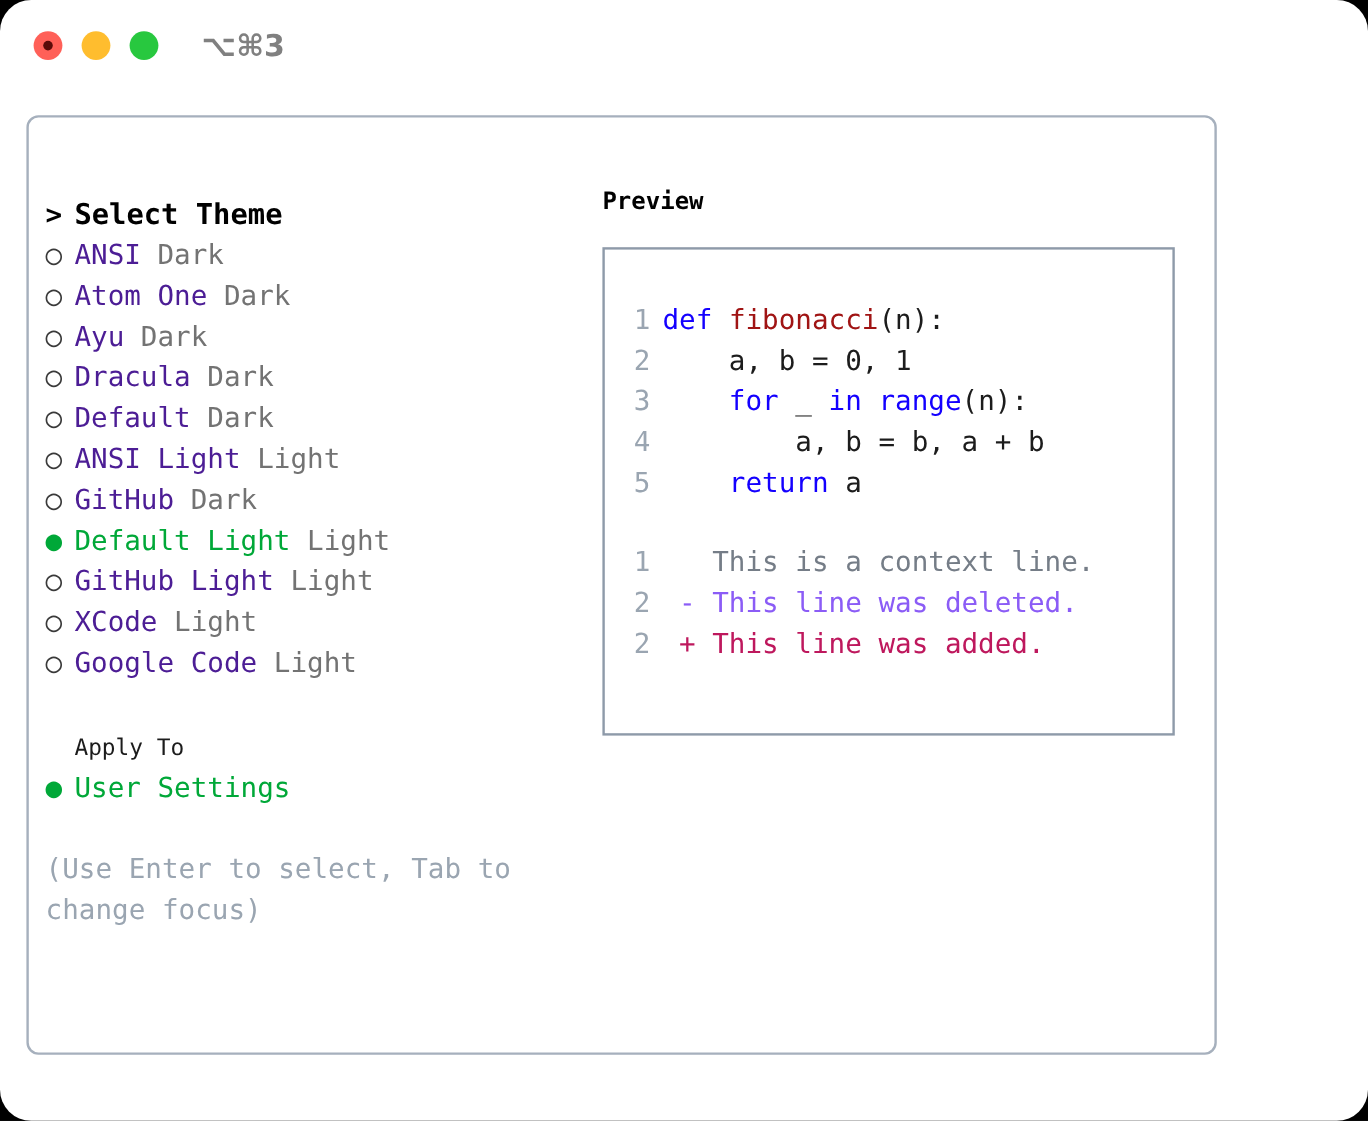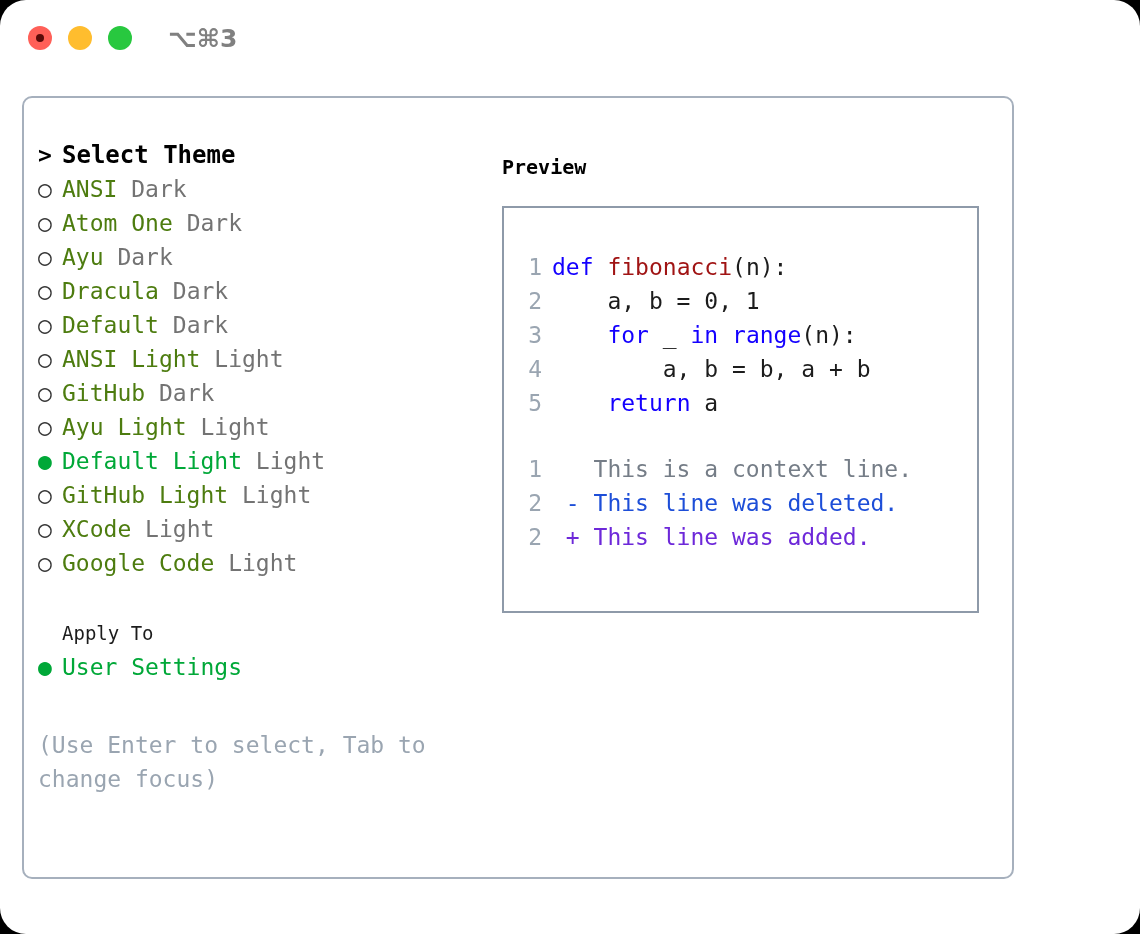--- a/index.html
+++ b/index.html
@@ -72,21 +72,21 @@
     border: 2px solid #a6b0bd;
     border-radius: 10px;
     box-sizing: border-box;
     background: #ffffff;
   }
 
   
   #left-col {
     position: absolute;
     left: 14px;
-    top: 40px;
+    top: 64px;
     width: 440px;
   }
 
   .row {
     height: 34px;
     line-height: 34px;
     font-size: 23px;
     white-space: nowrap;
     color: #1c1c1c;
   }
@@ -100,34 +100,34 @@
   .bullet.empty  { color: #3a3a3a; }
 
   .header-row {
     font-weight: bold;
     font-size: 24px;
     color: #000000;
   }
   .header-row .bullet { font-weight: bold; color: #000000; }
 
   .row.selected .name { color: #00a838; }
-  .name { color: #4d7c0f; }
+  .name { color: #4c1d95; }
   .variant { color: #737373; }
 
   #apply-spacer { height: 36px; }
   #apply-to-label {
     height: 34px;
     line-height: 34px;
     font-size: 19px;
     color: #1c1c1c;
     padding-left: 24px;
   }
 
   #hint {
-    margin-top: 44px;
+    margin-top: 34px;
     font-size: 23px;
     line-height: 34px;
     color: #9aa5b1;
     width: 404px;
   }
 
   
   #right-col {
     position: absolute;
     left: 478px;
@@ -163,22 +163,22 @@
     display: inline-block;
     width: 22px;
     text-align: right;
     color: #9aa5b1;
   }
   .ctext { margin-left: 10px; }
   .kw   { color: #1400ff; }
   .fn   { color: #a01414; }
   .pl   { color: #1c1c1c; }
   .ctx  { color: #757d87; }
-  .del  { color: #1d4ed8; }
-  .add  { color: #6d28d9; }
+  .del  { color: #8b5cf6; }
+  .add  { color: #be185d; }
   .gap  { height: 32px; }
 </style>
 </head>
 <body>
 
 <div id="window">
 
   <div id="titlebar">
     <div class="traffic" id="btn-close"></div>
     <div id="btn-close-dot"></div>
@@ -196,21 +196,20 @@
       </div>
 
       <div id="theme-rows">
           <div class="row"><span class="bullet empty">○</span><span class="name">ANSI</span><span class="variant"> Dark</span></div>
           <div class="row"><span class="bullet empty">○</span><span class="name">Atom One</span><span class="variant"> Dark</span></div>
           <div class="row"><span class="bullet empty">○</span><span class="name">Ayu</span><span class="variant"> Dark</span></div>
           <div class="row"><span class="bullet empty">○</span><span class="name">Dracula</span><span class="variant"> Dark</span></div>
           <div class="row"><span class="bullet empty">○</span><span class="name">Default</span><span class="variant"> Dark</span></div>
           <div class="row"><span class="bullet empty">○</span><span class="name">ANSI Light</span><span class="variant"> Light</span></div>
           <div class="row"><span class="bullet empty">○</span><span class="name">GitHub</span><span class="variant"> Dark</span></div>
-          <div class="row"><span class="bullet empty">○</span><span class="name">Ayu Light</span><span class="variant"> Light</span></div>
           <div class="row selected"><span class="bullet filled">●</span><span class="name">Default Light</span><span class="variant"> Light</span></div>
           <div class="row"><span class="bullet empty">○</span><span class="name">GitHub Light</span><span class="variant"> Light</span></div>
           <div class="row"><span class="bullet empty">○</span><span class="name">XCode</span><span class="variant"> Light</span></div>
           <div class="row"><span class="bullet empty">○</span><span class="name">Google Code</span><span class="variant"> Light</span></div>
         </div>
 
       <div id="apply-spacer"></div>
 
       <div id="apply-to-label">Apply To</div>
 

